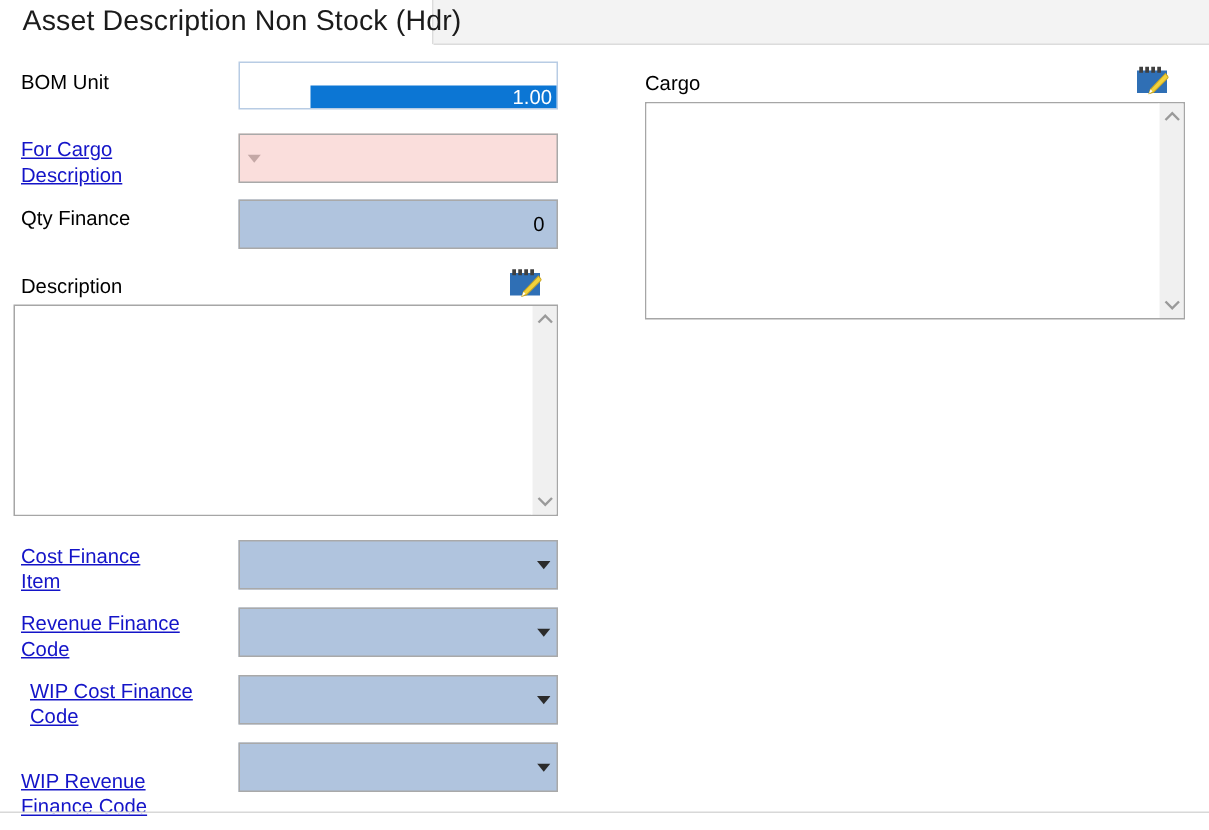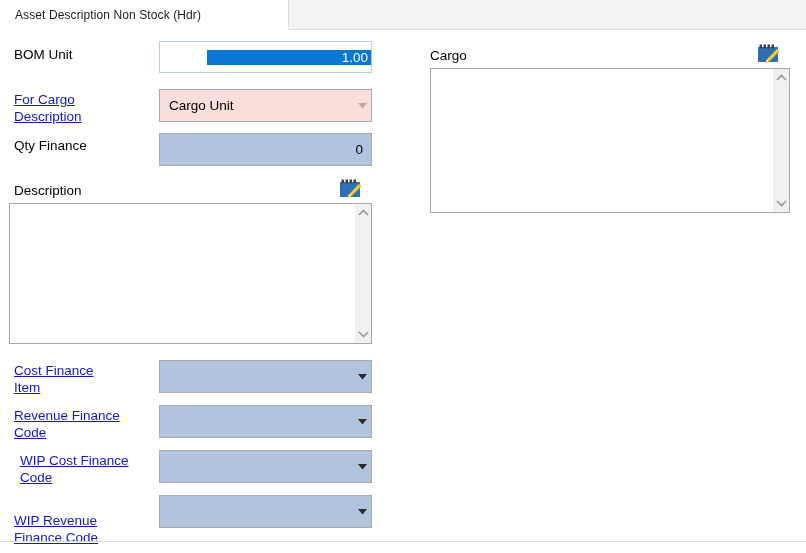--- a/index.html
+++ b/index.html
@@ -34,21 +34,21 @@
     background: #ffffff;
     border-right: 1px solid #dcdcdc;
     border-bottom: 1px solid #ffffff;
     box-sizing: border-box;
     display: flex;
     align-items: center;
     cursor: default;
   }
   #tab-active .tab-label {
     padding-left: 15px;
-    font-size: 12px;
+    font-size: 19px;
     color: #1b1b1b;
     white-space: nowrap;
     letter-spacing: 0.1px;
   }
 
   
   .field-label {
     position: absolute;
     font-size: 13.5px;
     color: #000000;
@@ -60,21 +60,21 @@
     text-decoration: underline;
     cursor: pointer;
   }
 
   .num-input {
     position: absolute;
     box-sizing: border-box;
     background: #ffffff;
     border: 1px solid #b8cce4;
     display: flex;
-    align-items: center;
+    align-items: flex-end;
     justify-content: flex-end;
     cursor: text;
   }
   .num-input .sel {
     background: #0c76d4;
     color: #ffffff;
     font-size: 13.5px;
     display: flex;
     align-items: center;
     justify-content: flex-end;
@@ -189,21 +189,20 @@
 </div>
 
 <div class="field-label" style="left:14px; top:46px;">BOM Unit</div>
 <div class="num-input" style="left:159px; top:41px; width:213px; height:32px;">
   <div class="sel" style="width:164px;">1.00</div>
 </div>
 
 <div class="field-label link-label" style="left:14px; top:91px; width:140px;">For Cargo
 Description</div>
 <div class="combo pink" style="left:159px; top:89px; width:213px; height:33px;">
-  <span class="combo-text">Cargo Unit</span>
   <span class="arrow">
     <svg width="9" height="6" viewBox="0 0 9 6">
         <path d="M0 0 L9 0 L4.5 5.5 Z" fill="#c4a8a6"></path>
       </svg>
   </span>
 </div>
 
 <div class="field-label" style="left:14px; top:137px;">Qty Finance</div>
 <div class="ro-input" style="left:159px; top:133px; width:213px; height:33px;">0</div>
 

